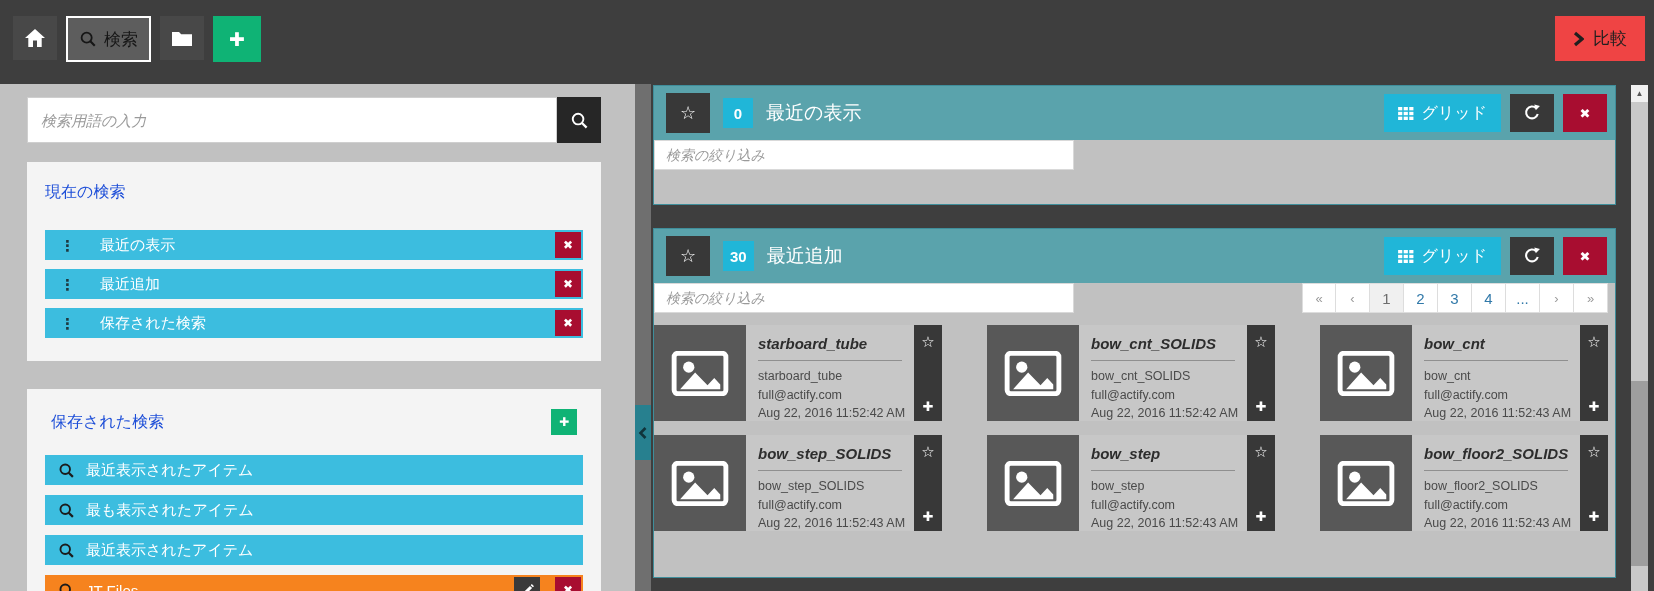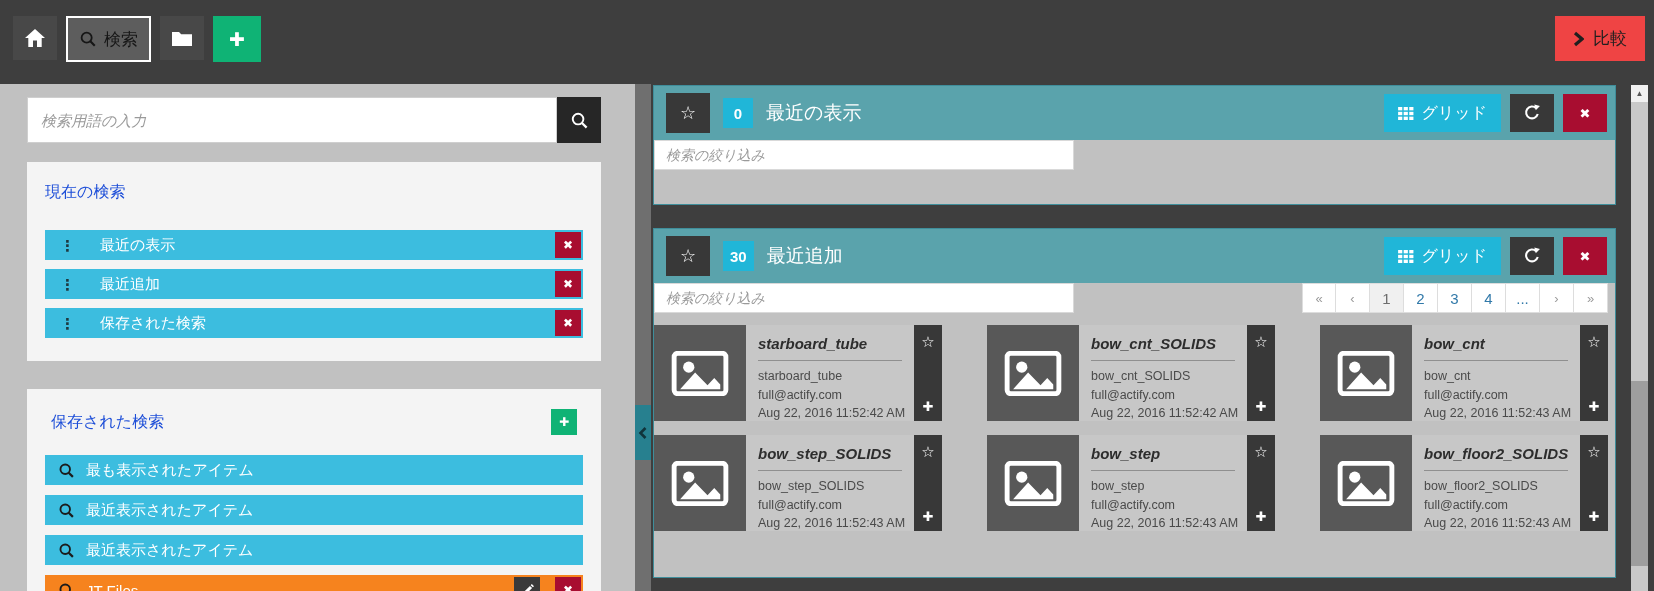--- a/index.html
+++ b/index.html
@@ -199,31 +199,31 @@
           </button>
         </div>
         <div id="saved-list">
   <div class="saved-item">
     <span class="q">
       <svg width="17" height="17" viewBox="0 0 20 20">
                   <circle cx="8.5" cy="8.5" r="5.6" fill="none" stroke="currentColor" stroke-width="2.2"></circle>
                   <line x1="12.6" y1="12.6" x2="17.5" y2="17.5" stroke="currentColor" stroke-width="2.6"></line>
                 </svg>
     </span>
-    <span class="bar-label">最も表示されたアイテム</span>
+    <span class="bar-label">最近表示されたアイテム</span>
   </div>
 
   <div class="saved-item">
     <span class="q">
       <svg width="17" height="17" viewBox="0 0 20 20">
                   <circle cx="8.5" cy="8.5" r="5.6" fill="none" stroke="currentColor" stroke-width="2.2"></circle>
                   <line x1="12.6" y1="12.6" x2="17.5" y2="17.5" stroke="currentColor" stroke-width="2.6"></line>
                 </svg>
     </span>
-    <span class="bar-label">最近表示されたアイテム</span>
+    <span class="bar-label">最も表示されたアイテム</span>
   </div>
 
   <div class="saved-item">
     <span class="q">
       <svg width="17" height="17" viewBox="0 0 20 20">
                   <circle cx="8.5" cy="8.5" r="5.6" fill="none" stroke="currentColor" stroke-width="2.2"></circle>
                   <line x1="12.6" y1="12.6" x2="17.5" y2="17.5" stroke="currentColor" stroke-width="2.6"></line>
                 </svg>
     </span>
     <span class="bar-label">最近表示されたアイテム</span>

